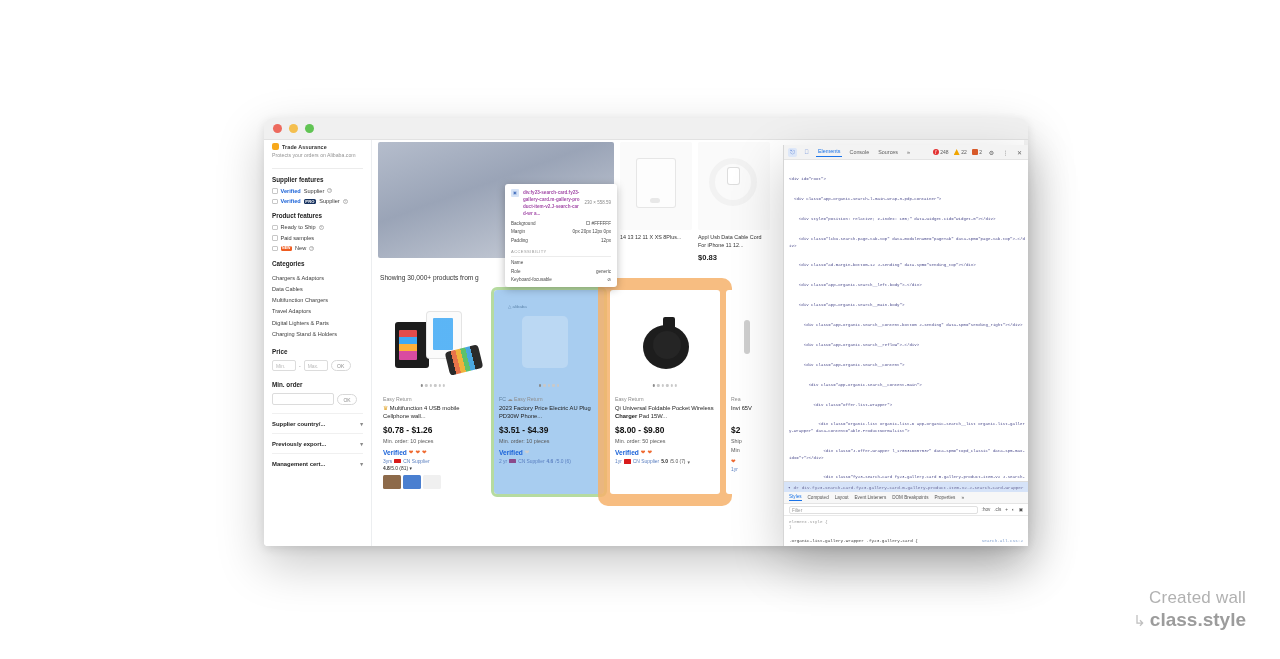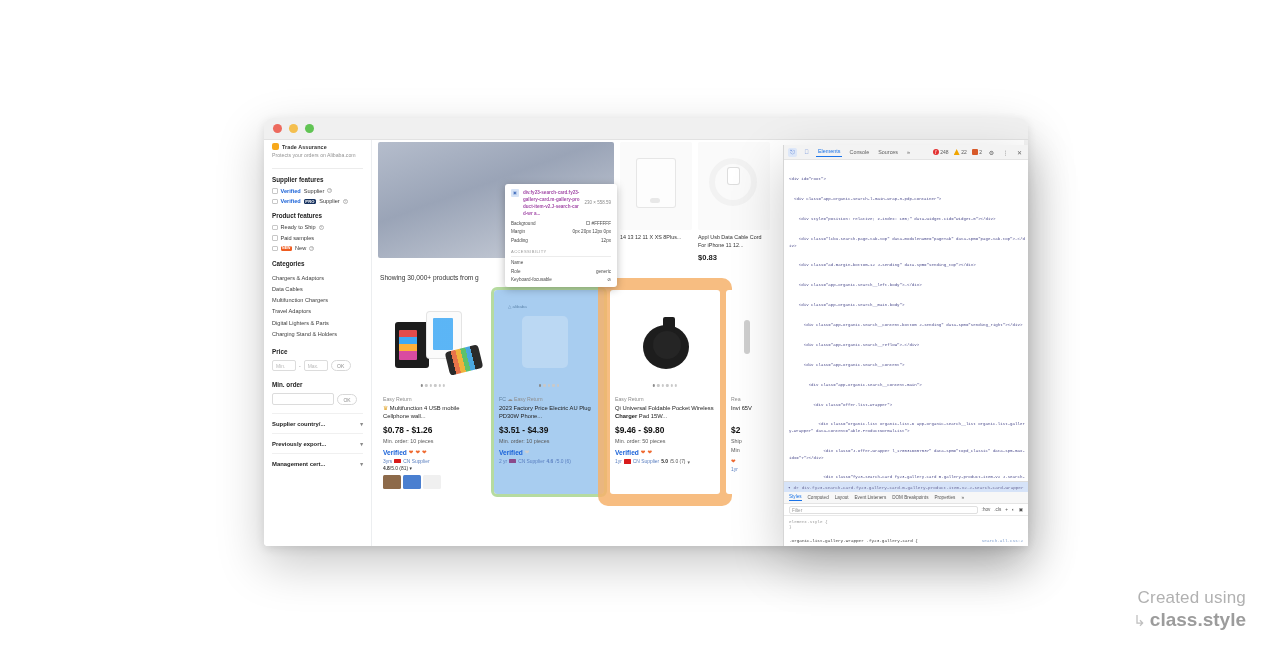--- a/index.html
+++ b/index.html
@@ -413,21 +413,21 @@
                 <i></i>
                 <i></i>
                 <i></i>
                 <i></i>
                 <i></i>
               </div>
           </div>
           <div class="gbody">
             <div class="gtag">Easy Return</div>
             <div class="gtitle"><span>Qi Universal Foldable Pocket Wireless </span><b>Charger</b><span> Pad 15W...</span></div>
-            <div class="gprice">$9.46 - $9.80</div>
+            <div class="gprice">$8.00 - $9.80</div>
             <div class="gmin">Min. order: 50 pieces</div>
             <div class="gver">
               <span class="vw">Verified</span>
               <span class="heart">❤</span>
               <span class="heart">❤</span>
             </div>
             <div class="gsup">
               <span>1yr</span>
               <span class="flag"></span>
               <span>CN Supplier</span>
@@ -581,15 +581,15 @@
     </div>
     <div class="muted">}</div>
     <div class="rule" style="margin-top:9px">
       <span class="sel-txt">.organic-list-gallery-wrapper .fy23-gallery-card {</span>
       <span class="src">search.all.css:2</span>
     </div>
   </div>
 </div>
 
 <div id="watermark">
-  <div id="wm1">Created using</div>
+  <div id="wm1">Created wall</div>
   <div id="wm2"><span class="arrow">↳</span><span>class.style</span></div>
 </div>
 
 </body></html>

